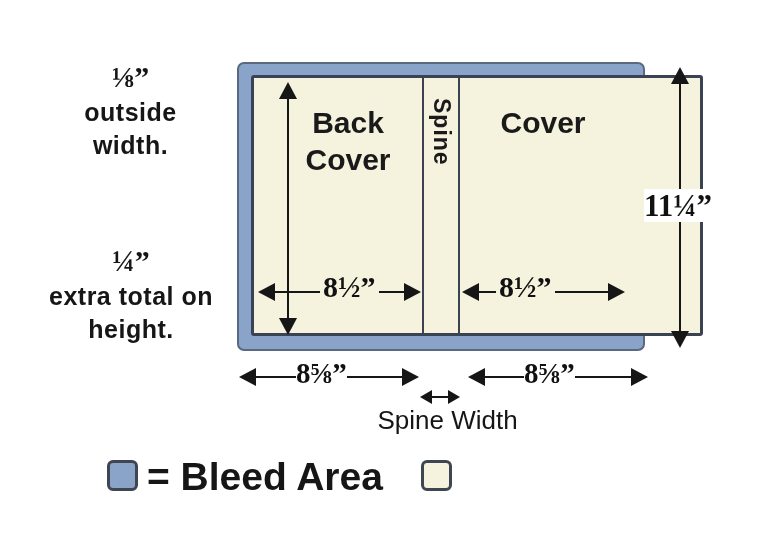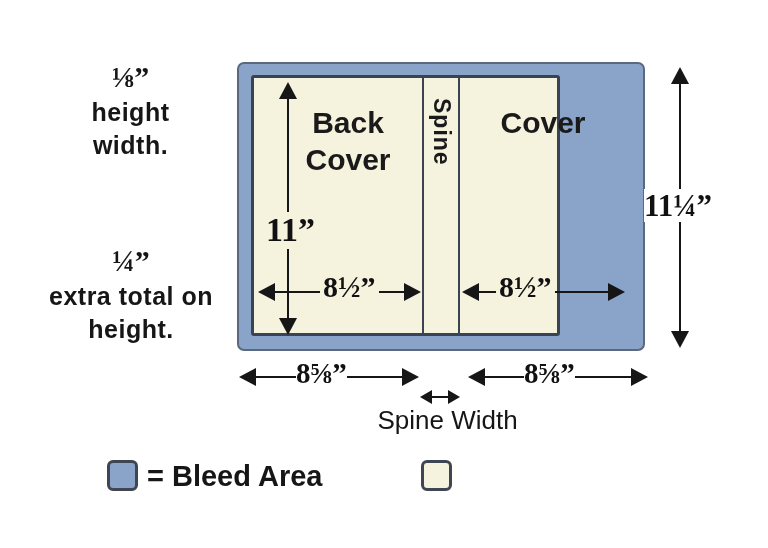--- a/index.html
+++ b/index.html
@@ -14,21 +14,21 @@
   .note .ln{font-family:"Liberation Sans",sans-serif;font-weight:bold;font-size:25px;line-height:33px;letter-spacing:0.5px;}
   .note1{left:28px;top:58px;width:205px;}
   .note2{left:26px;top:242px;width:210px;}
 
   
   .bleed-rect{
     position:absolute;left:237px;top:62px;width:408px;height:289px;
     background:#8AA3C8;border:2px solid #5A6880;border-radius:7px;box-sizing:border-box;
   }
   .trim-rect{
-    position:absolute;left:12px;top:11px;width:309px;height:261px;
+    position:absolute;left:12px;top:11px;width:452px;height:261px;
     background:#F5F2DE;border:3px solid #3A4353;border-radius:3px;box-sizing:border-box;
   }
   .spine-col{
     position:absolute;left:168px;top:0;height:255px;width:38px;box-sizing:border-box;
     border-left:2px solid #3A4353;border-right:2px solid #3A4353;
     display:flex;justify-content:center;align-items:flex-start;
   }
   .spine-text{
     writing-mode:vertical-rl;margin-top:20px;
     font-family:"Liberation Sans",sans-serif;font-weight:bold;font-size:23px;
@@ -67,31 +67,31 @@
 
   
   .swatch{
     position:absolute;width:31px;height:31px;box-sizing:border-box;
     border:3px solid #3F4551;border-radius:6px;
   }
   .swatch-bleed{left:107px;top:460px;background:#8AA3C8;}
   .swatch-trim{left:421px;top:460px;background:#F5F2DE;}
   .legend-text{
     position:absolute;font-family:"Liberation Sans",sans-serif;font-weight:bold;
-    font-size:29px;line-height:31px;white-space:nowrap;
+    font-size:39px;line-height:31px;white-space:nowrap;
   }
 </style>
 </head>
 <body>
 
 <div class="canvas">
 
   <div class="note note1">
     <div class="frac">⅛”</div>
-    <div class="ln">height</div>
+    <div class="ln">outside</div>
     <div class="ln">width.</div>
   </div>
 
   <div class="note note2">
     <div class="frac">¼”</div>
     <div class="ln">extra total on</div>
     <div class="ln">height.</div>
   </div>
 
   <div class="bleed-rect">
@@ -130,21 +130,20 @@
   <div class="ah ah-right" style="left:402px;top:368px;"></div>
 
   <div class="ah ah-left" style="left:468px;top:368px;"></div>
   <div class="hline" style="left:483px;top:376px;width:150px;"></div>
   <div class="ah ah-right" style="left:631px;top:368px;"></div>
 
   <div class="ah ah-left-sm" style="left:420px;top:390px;"></div>
   <div class="hline" style="left:431px;top:396px;width:18px;"></div>
   <div class="ah ah-right-sm" style="left:448px;top:390px;"></div>
 
-  <div class="dim on-cream" style="left:263px;top:212px;font-size:34px;">11”</div>
   <div class="dim on-cream" style="left:320px;top:271px;font-size:30px;">8½”</div>
   <div class="dim on-cream" style="left:496px;top:271px;font-size:30px;">8½”</div>
   <div class="dim on-white" style="left:644px;top:189px;font-size:31px;">11¼”</div>
   <div class="dim on-white" style="left:296px;top:358px;font-size:29px;">8⅝”</div>
   <div class="dim on-white" style="left:524px;top:358px;font-size:29px;">8⅝”</div>
   <div class="spine-width-label">Spine Width</div>
 
   <div class="swatch swatch-bleed"></div>
   <div class="legend-text" style="left:147px;top:461px;">= Bleed Area</div>
   <div class="swatch swatch-trim"></div>

